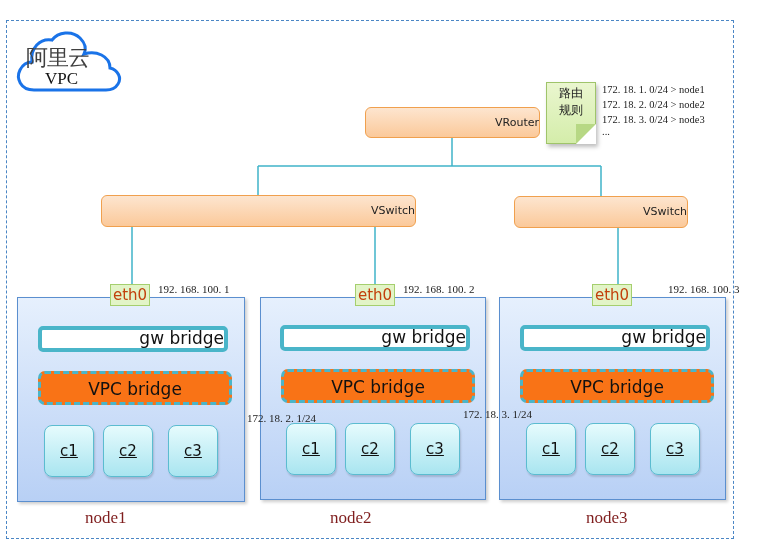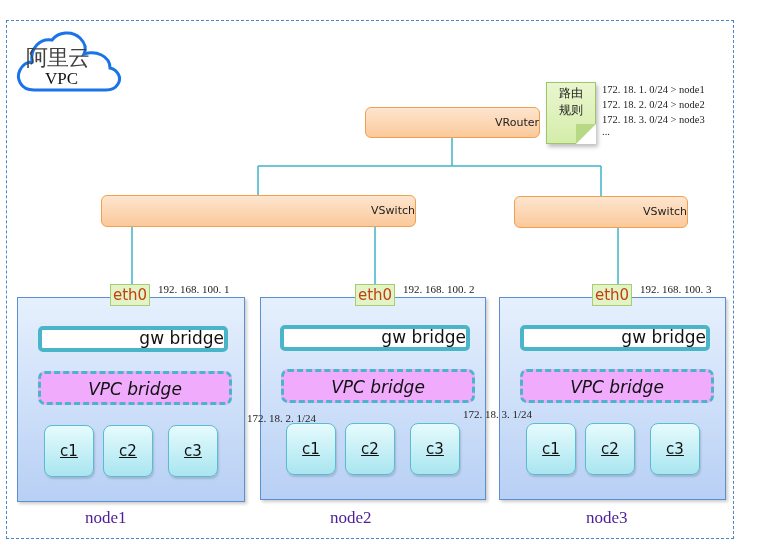--- a/index.html
+++ b/index.html
@@ -10,23 +10,23 @@
   .cloud-title { left:26px; top:43px; font-size:22px; color:#404040; font-family:"DejaVu Sans", sans-serif; letter-spacing:-1px; }
   .cloud-sub { left:45px; top:69px; font-size:17px; color:#111; font-family:"Liberation Serif", serif; }
   .orange { background:linear-gradient(#fde5cf, #fbc99a); border:1.5px solid #f0a04e; border-radius:6px; box-sizing:border-box; text-align:right; color:#222; font-size:11px; font-family:"DejaVu Sans", sans-serif; }
   .note { left:546px; top:82px; width:50px; height:62px; background:linear-gradient(#eaf6cf,#d4edaa); border:1px solid #9fc46a; box-sizing:border-box; box-shadow:2px 3px 4px rgba(0,0,0,0.25); text-align:center; font-size:12px; line-height:17px; padding-top:2px; color:#222; }
   .note-fold { right:-1px; bottom:-1px; width:0; height:0; border-left:10px solid #b7d884; border-top:10px solid #b7d884; border-right:10px solid #fff; border-bottom:10px solid #fff; }
   .route { left:602px; font-size:10.5px; color:#222; font-family:"Liberation Serif", serif; white-space:nowrap; }
   .node { background:linear-gradient(#e6f0fd, #b8d0f5); border:1.5px solid #5b8fcf; box-sizing:border-box; box-shadow:2px 2px 3px rgba(0,0,0,0.2); }
   .eth { width:40px; height:22px; background:#e2f4c7; border:1.5px solid #a5cf6e; box-sizing:border-box; text-align:center; font-size:15px; line-height:20px; color:#c2410c; }
   .ip { font-size:11px; color:#222; font-family:Liberation Serif, serif; white-space:nowrap; }
   .gw { background:#fff; border:4px solid #4ab5c9; border-radius:5px; box-sizing:border-box; text-align:right; font-size:17px; line-height:16px; color:#111; }
-  .vpcb { background:#f0abfc; border:3px dashed #4ab5c9; border-radius:7px; box-sizing:border-box; text-align:center; font-size:17px; line-height:30px; color:#111;font-style:italic; }
+  .vpcb { background:#f97316; border:3px dashed #4ab5c9; border-radius:7px; box-sizing:border-box; text-align:center; font-size:17px; line-height:30px; color:#111; }
   .ctr { width:50px; height:52px; background:linear-gradient(#e6fbfd,#a9e5f0); border:1.5px solid #5bbcd0; border-radius:8px; box-sizing:border-box; text-align:center; line-height:50px; font-size:15px; color:#111; box-shadow:1px 2px 2px rgba(0,0,0,0.15);text-decoration:underline; }
-  .node-label { font-size:17px; color:#4c1d95; font-family:"Liberation Serif", serif; }
+  .node-label { font-size:17px; color:#7f1d1d; font-family:"Liberation Serif", serif; }
   svg.links { position:absolute; left:0; top:0; }
 </style>
 </head>
 <body>
 
 <div class="abs vpc-frame"></div>
 
 <svg class="abs cloud" viewBox="0 0 110 66">
   <path d="M20 62 C6 62 2 50 6 42 C9 36 14 34 18 34 C16 20 26 10 38 12 C44 4 58 2 66 10 C72 16 72 22 70 26 C82 22 96 28 96 40 C104 42 108 50 104 56 C101 61 96 62 92 62 Z" fill="#ffffff" stroke="#1a73e8" stroke-width="3"></path>
 </svg>
@@ -111,20 +111,20 @@
 <div class="abs gw" style="left:280px;top:325px;width:190px;height:26px;">gw bridge</div>
 <div class="abs vpcb" style="left:281px;top:369px;width:194px;height:34px;">VPC bridge</div>
 <div class="abs ip" style="left:247px;top:412px;text-align:right;">172. 18. 2. 1/24</div>
 <div class="abs ctr" style="left:286px;top:423px;">c1</div>
 <div class="abs ctr" style="left:345px;top:423px;">c2</div>
 <div class="abs ctr" style="left:410px;top:423px;">c3</div>
 <div class="abs node-label" style="left:330px;top:508px;">node2</div>
 
 <div class="abs node" style="left:499px;top:297px;width:227px;height:203px;"></div>
 <div class="abs eth" style="left:592px;top:284px;">eth0</div>
-<div class="abs ip" style="left:640px;top:283px;">192. 168. 100. 3</div>
+<div class="abs ip" style="left:668px;top:283px;">192. 168. 100. 3</div>
 <div class="abs gw" style="left:520px;top:325px;width:190px;height:26px;">gw bridge</div>
 <div class="abs vpcb" style="left:520px;top:369px;width:194px;height:34px;">VPC bridge</div>
 <div class="abs ip" style="left:463px;top:408px;">172. 18. 3. 1/24</div>
 <div class="abs ctr" style="left:526px;top:423px;">c1</div>
 <div class="abs ctr" style="left:585px;top:423px;">c2</div>
 <div class="abs ctr" style="left:650px;top:423px;">c3</div>
 <div class="abs node-label" style="left:586px;top:508px;">node3</div>
 
 </body></html>

